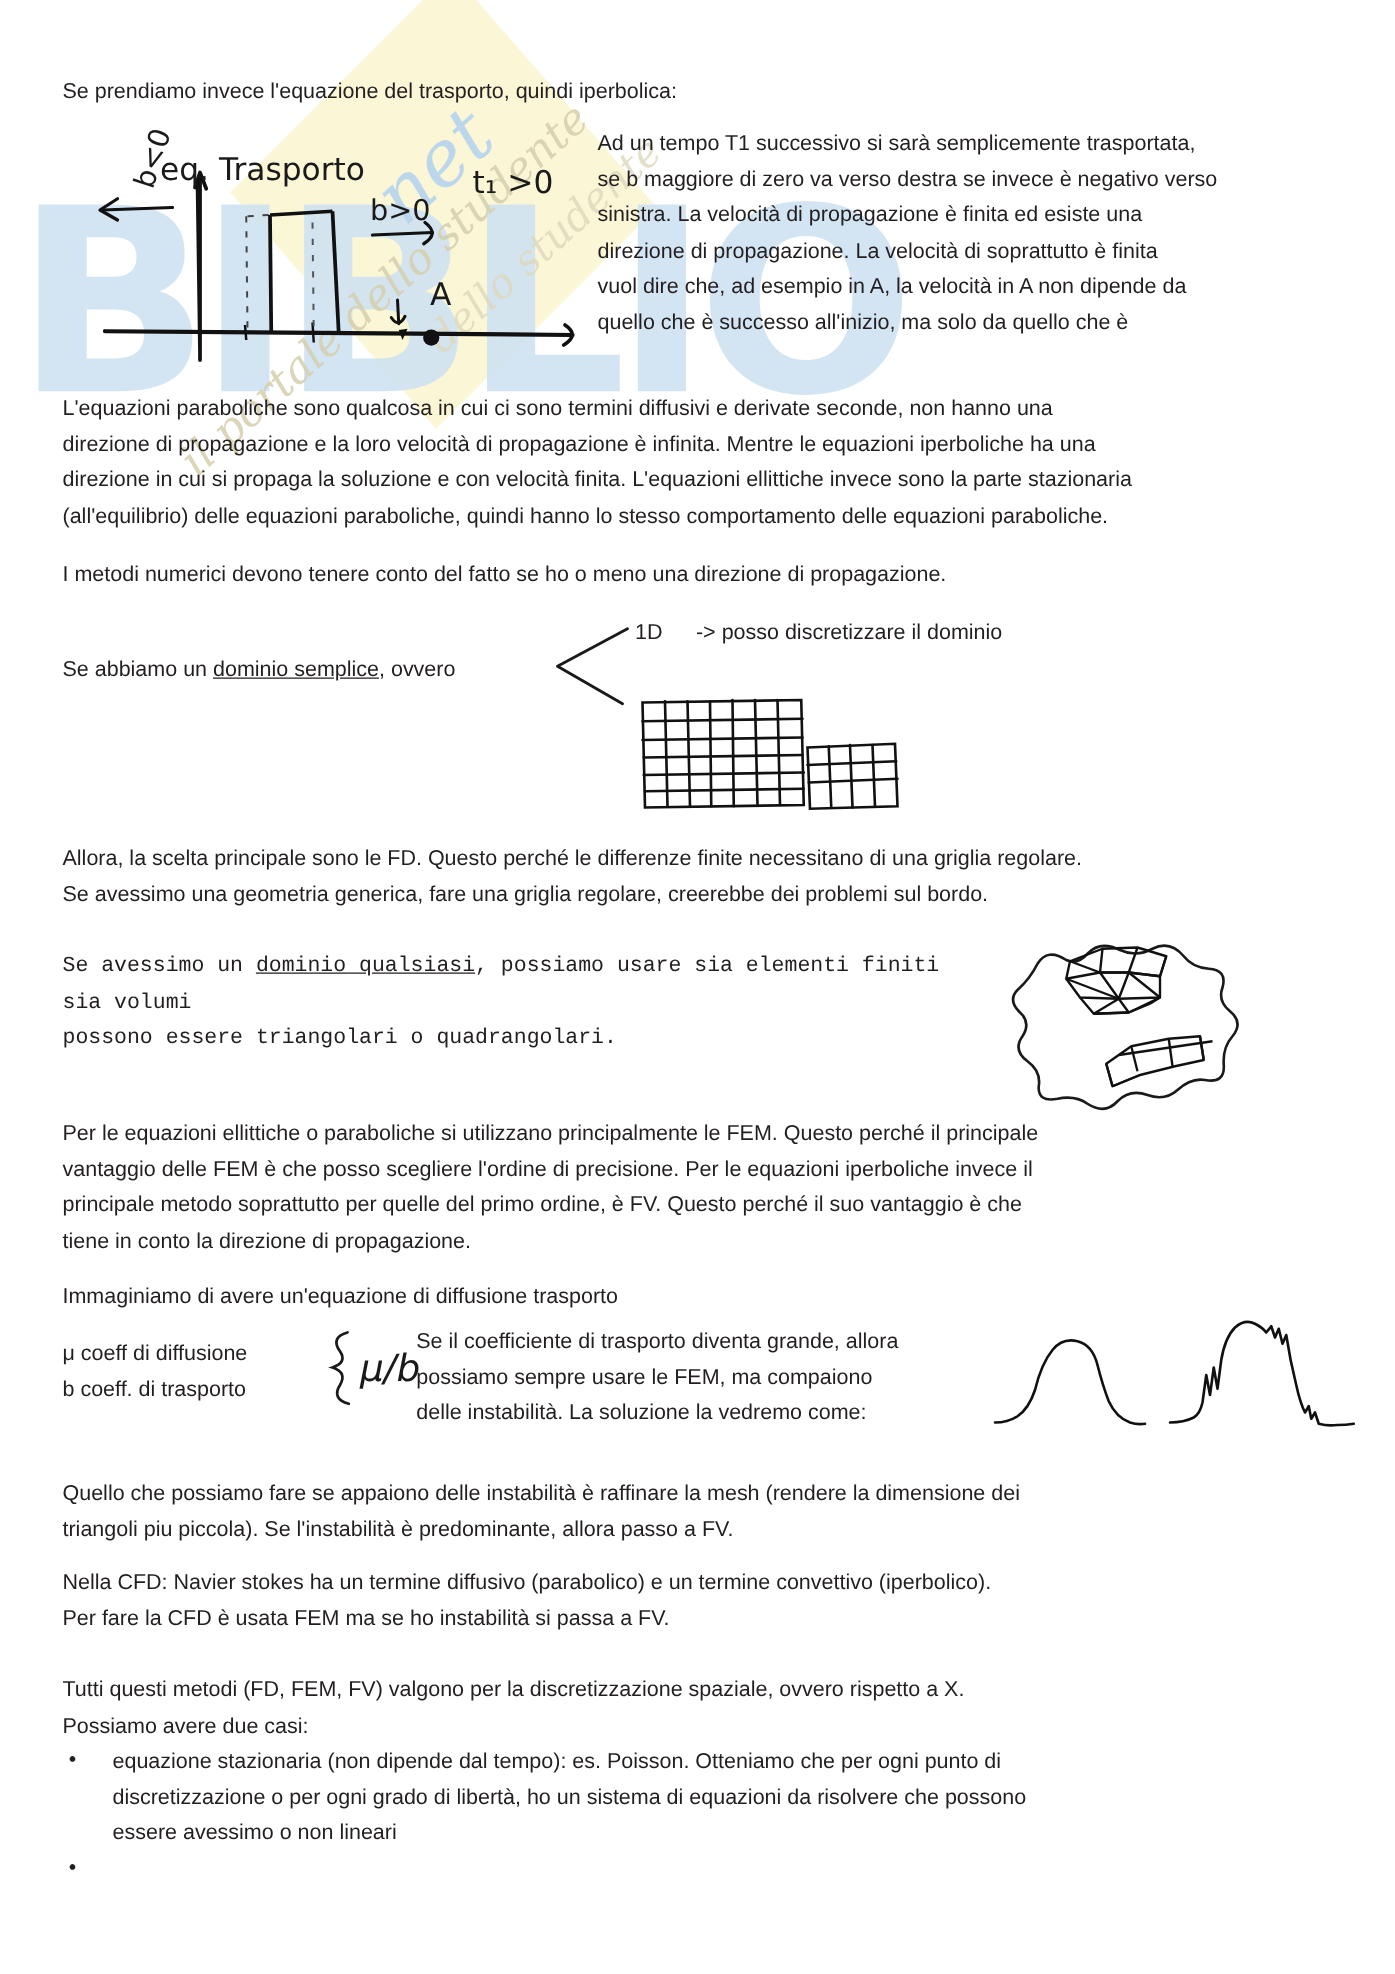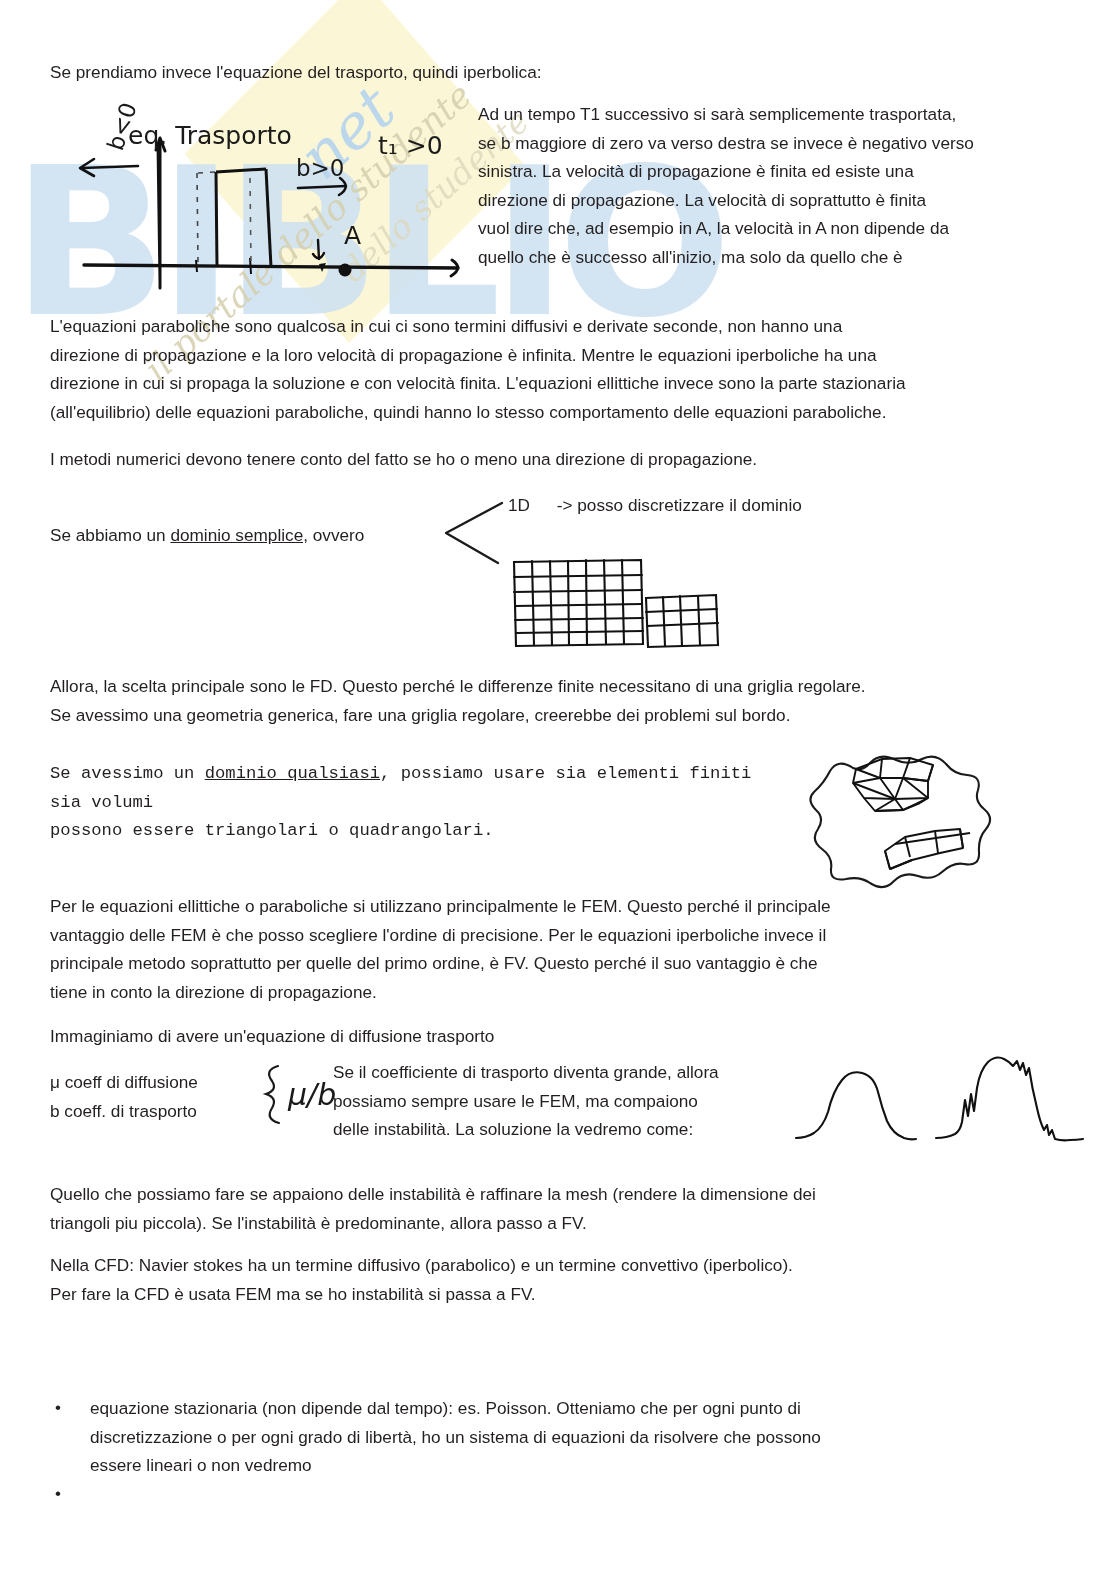--- a/index.html
+++ b/index.html
@@ -361,27 +361,31 @@
     <div class="para" style="left:50px; top:1180px; width:1030px;">
       <p>Quello che possiamo fare se appaiono delle instabilità è raffinare la mesh (rendere la dimensione dei</p>
       <p>triangoli piu piccola). Se l'instabilità è predominante, allora passo a FV.</p>
     </div>
 
     <div class="para" style="left:50px; top:1251px; width:1030px;">
       <p>Nella CFD: Navier stokes ha un termine diffusivo (parabolico) e un termine convettivo (iperbolico).</p>
       <p>Per fare la CFD è usata FEM ma se ho instabilità si passa a FV.</p>
     </div>
 
+    <div class="para" style="left:50px; top:1337px; width:1030px;">
+      <p>Tutti questi metodi (FD, FEM, FV) valgono per la discretizzazione spaziale, ovvero rispetto a X.</p>
+      <p>Possiamo avere due casi:</p>
+    </div>
 
     <ul class="bullets" style="left:50px; top:1394px; width:1030px;">
       <li>
         <span class="dot">•</span>
         <span>equazione stazionaria (non dipende dal tempo):  es. Poisson. Otteniamo che per ogni punto di</span><br>
         <span>discretizzazione o per ogni grado di libertà, ho un sistema di equazioni da risolvere che possono</span><br>
-        <span>essere lineari o non vedremo</span>
+        <span>essere avessimo o non lineari</span>
       </li>
       <li>
         <span class="dot">•</span>
       </li>
     </ul>
 
   </div>
 </div>
 
 </body></html>

